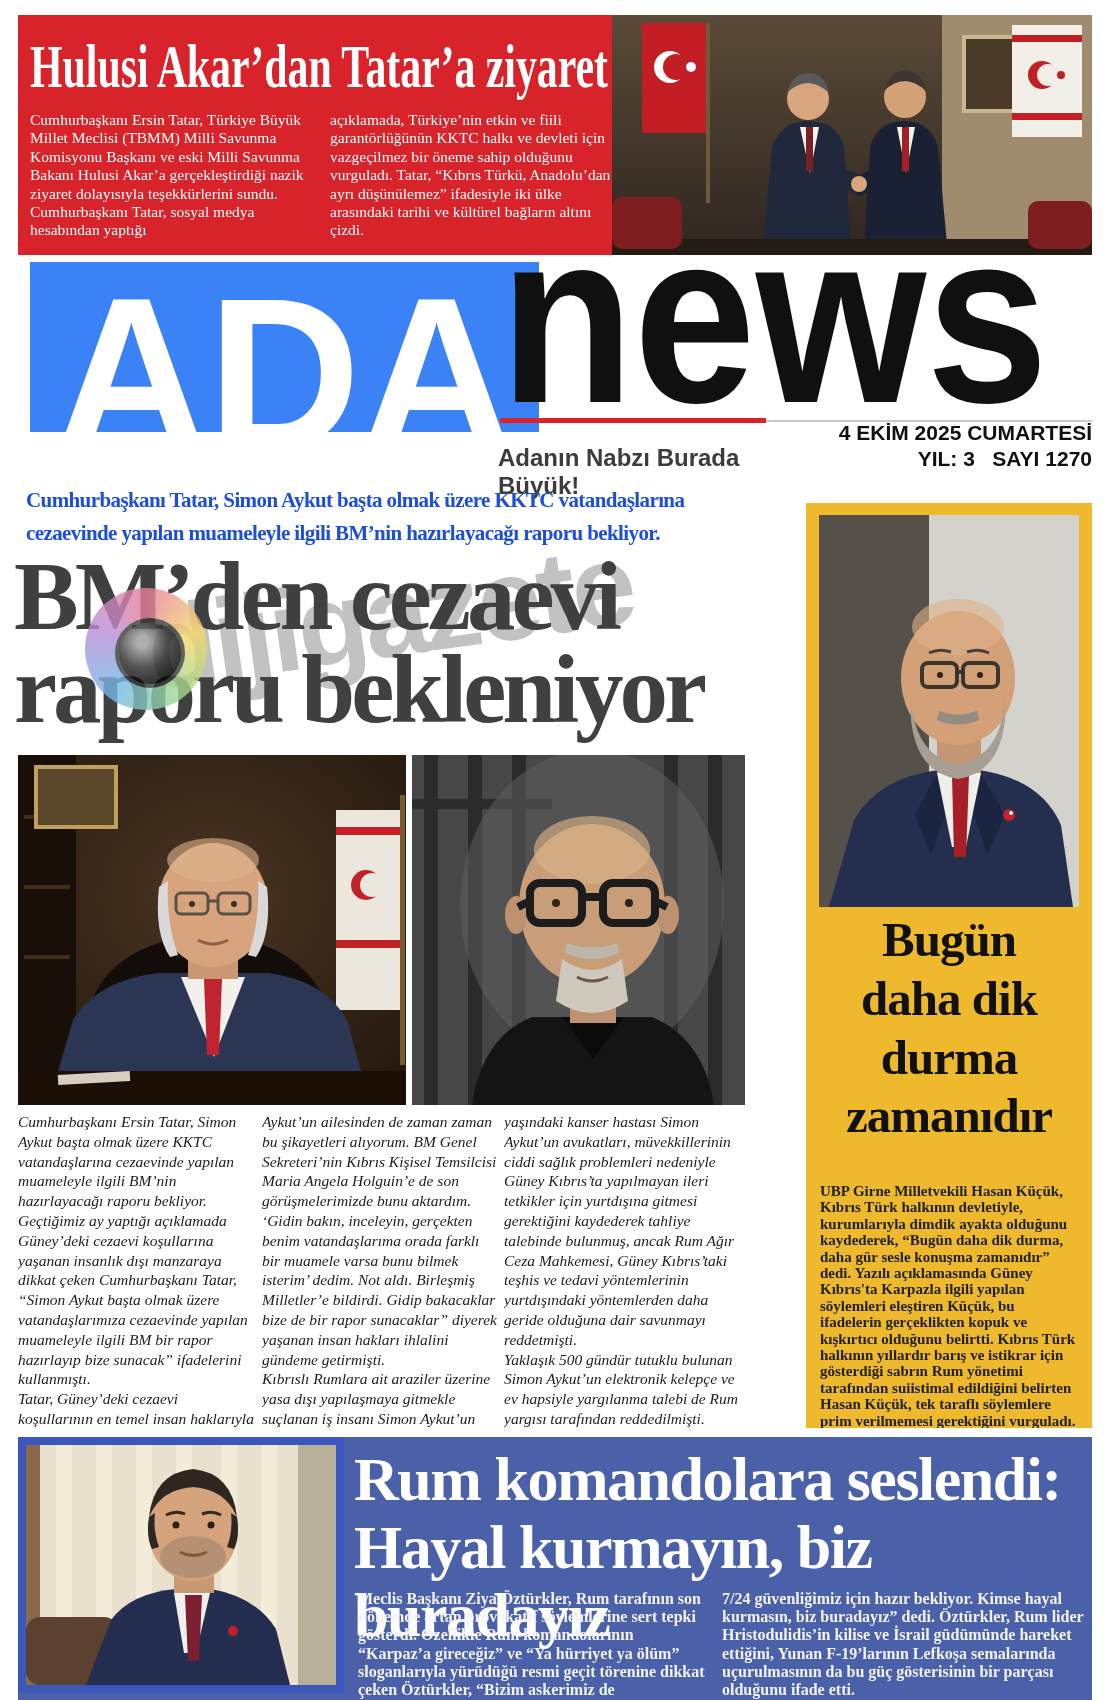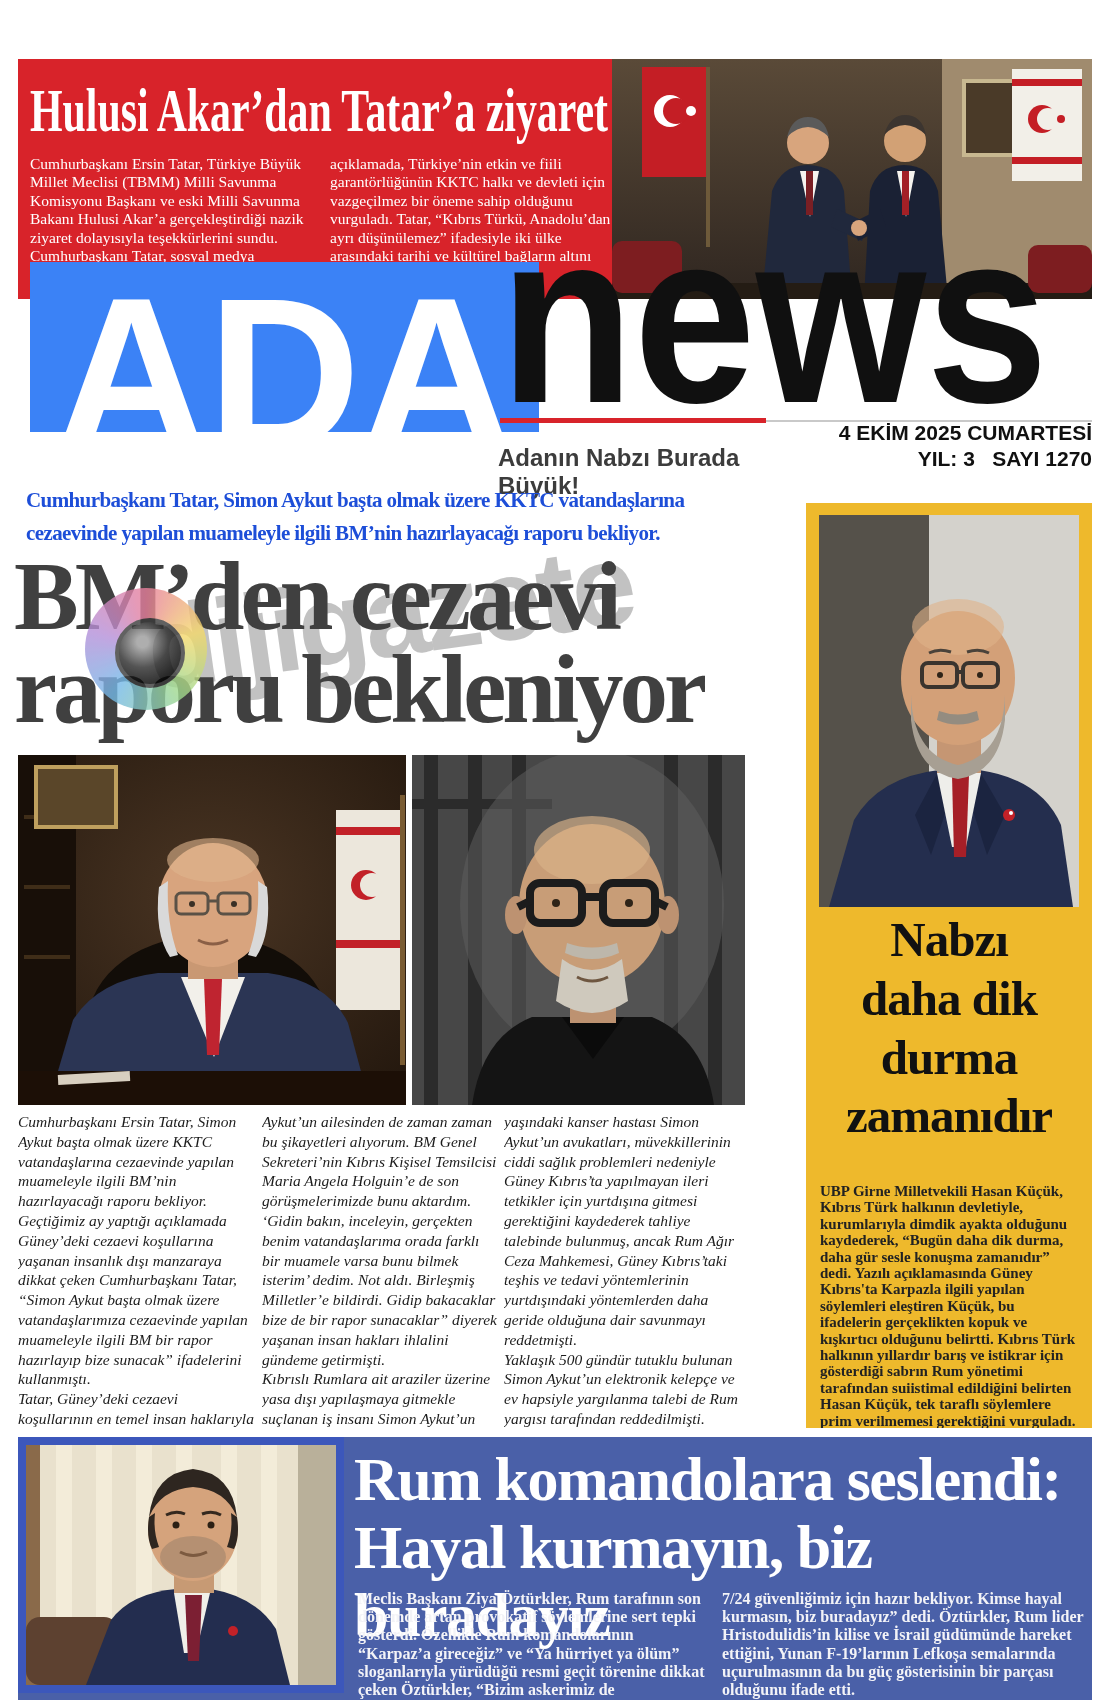--- a/index.html
+++ b/index.html
@@ -3,21 +3,21 @@
 <meta charset="utf-8">
 <style>
   html,body{margin:0;padding:0;background:#e9e9e9;}
   .page{position:relative;width:1110px;height:1700px;background:#ffffff;overflow:hidden;
         font-family:"Liberation Serif","DejaVu Serif",serif;color:#141414;}
   .abs{position:absolute;}
   .sans{font-family:"Liberation Sans","DejaVu Sans",sans-serif;}
   .preline{white-space:pre-line;}
 
   
-  .top-banner{left:18px;top:15px;width:1074px;height:240px;background:#d8232a;overflow:hidden;margin-top:44px;}
+  .top-banner{left:18px;top:15px;width:1074px;height:240px;background:#d8232a;overflow:hidden;}
   .tb-col{color:#ffffff;font-size:15.5px;line-height:18.4px;font-weight:500;}
   
   .ada-box{left:30px;top:262px;width:509px;height:170px;background:#3b82f6;}
   .rule-red{left:500px;top:418px;width:266px;height:5px;background:#d8232a;}
   .rule-gray{left:766px;top:420px;width:326px;height:2px;background:#c9c9c9;}
   .tagline{left:498px;top:444px;width:300px;font-size:24px;color:#3c3c3c;font-weight:600;}
   .dateblock{right:18px;top:420px;width:310px;text-align:right;font-size:21px;font-weight:bold;
              color:#101010;line-height:26px;}
   .issue{white-space:pre;}
   
@@ -235,21 +235,21 @@
       <g fill="none" stroke="#3a342e" stroke-width="4">
         <rect x="103" y="148" width="35" height="24" rx="6"></rect>
         <rect x="144" y="148" width="35" height="24" rx="6"></rect>
         <line x1="138" y1="157" x2="144" y2="157"></line>
       </g>
       <circle cx="121" cy="160" r="3" fill="#2e2418"></circle>
       <circle cx="161" cy="160" r="3" fill="#2e2418"></circle>
       <path d="M110,138 Q120,133 132,137" stroke="#4a423a" stroke-width="3" fill="none"></path>
       <path d="M148,137 Q160,133 170,138" stroke="#4a423a" stroke-width="3" fill="none"></path>
     </svg>
-    <div class="sp-head preline">Nabzı
+    <div class="sp-head preline">Bugün
 daha dik
 durma
 zamanıdır</div>
     <div class="sp-body">UBP Girne Milletvekili Hasan Küçük, Kıbrıs Türk halkının devletiyle, kurumlarıyla dimdik ayakta olduğunu kaydederek, “Bugün daha dik durma, daha gür sesle konuşma zamanıdır” dedi. Yazılı açıklamasında Güney Kıbrıs'ta Karpazla ilgili yapılan söylemleri eleştiren Küçük, bu ifadelerin gerçeklikten kopuk ve kışkırtıcı olduğunu belirtti. Kıbrıs Türk halkının yıllardır barış ve istikrar için gösterdiği sabrın Rum yönetimi tarafından suiistimal edildiğini belirten Hasan Küçük, tek taraflı söylemlere prim verilmemesi gerektiğini vurguladı.</div>
   </div>
 
   <div class="abs bottom-banner">
     <div class="bb-photo">
       <svg width="310" height="240" viewBox="0 0 310 240">
         <rect width="310" height="240" fill="#e9e1cd"></rect>

